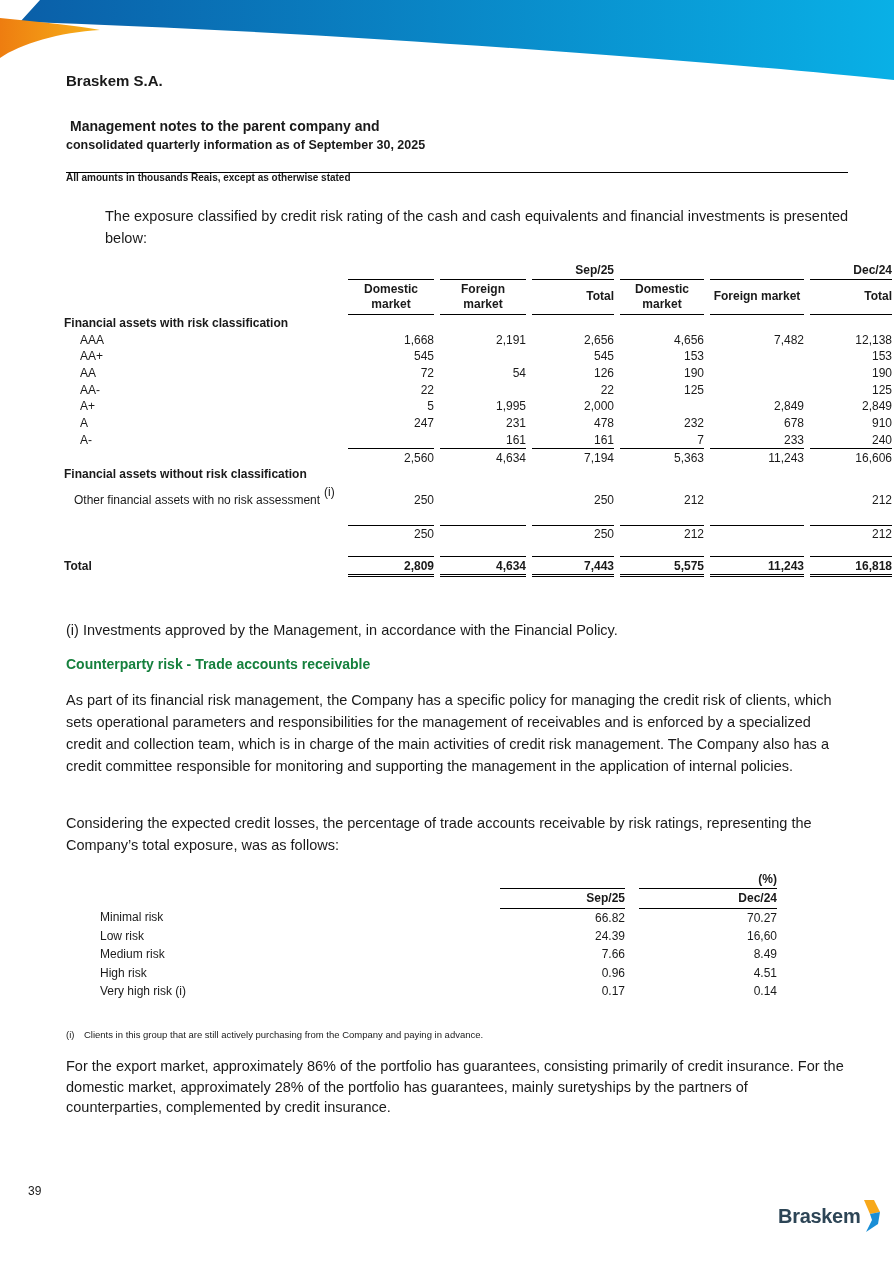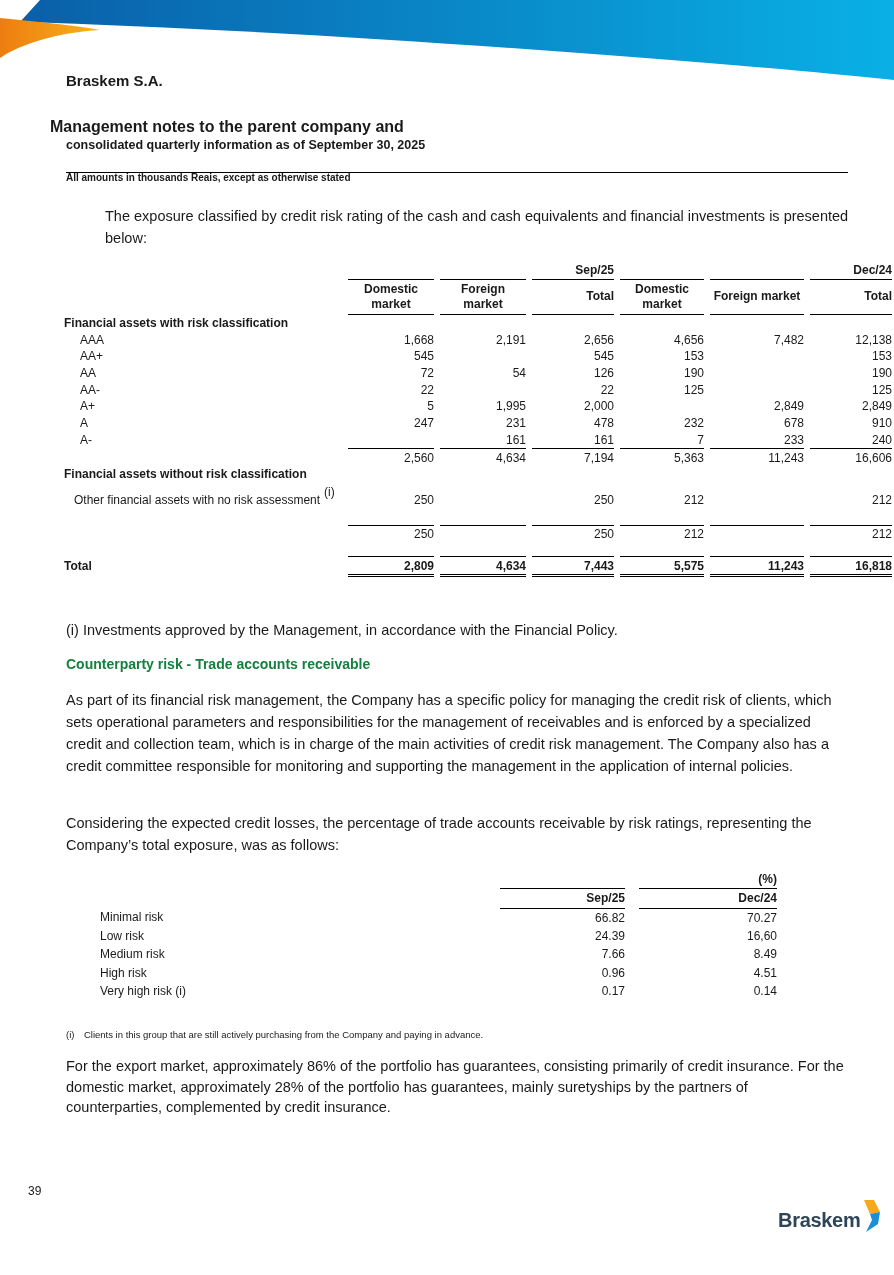--- a/index.html
+++ b/index.html
@@ -1,21 +1,21 @@
 <!DOCTYPE html>
 <html><head>
 <meta charset="utf-8">
 <style>
   html, body { margin:0; padding:0; background:#fff; }
   body { width:894px; height:1275px; position:relative; overflow:hidden;
          font-family:"Liberation Sans", sans-serif; color:#1a1a1a; }
   .banner { position:absolute; left:0; top:0; width:894px; height:90px; }
   .abs { position:absolute; }
   .company { left:66px; top:72px; font-size:15px; font-weight:bold; }
-  .sub1 { left:50px; top:118px; font-size:16px; font-weight:bold; }
+  .sub1 { left:70px; top:118px; font-size:14px; font-weight:bold; }
   .sub2 { left:66px; top:138px; font-size:12.5px; font-weight:bold;text-align:right; }
   .sub3 { left:66px; top:172px; font-size:10px; font-weight:bold; }
   .hrule { left:66px; top:172px; width:782px; height:1px; background:#000; }
   .para { left:66px; width:780px; font-size:14.5px; line-height:22px; }
   .section-title { left:66px; font-size:14px; font-weight:bold; color:#15803d; }
   table.fin { position:absolute; left:64px; top:262px; border-collapse:collapse; font-size:12px; }
   table.fin td { padding:0; height:16.7px; vertical-align:middle; }
   .lbl { width:260px; }
   .note { width:24px; }
   .num { text-align:right; }
@@ -334,19 +334,19 @@
     <td class="rc2">0.14</td>
       </tr>
     </tbody>
 </table>
 
 <div class="abs footnote">(i) Clients in this group that are still actively purchasing from the Company and paying in advance.</div>
 <div class="abs para" style="top:1056px; line-height:20.5px;">For the export market, approximately 86% of the portfolio has guarantees, consisting primarily of credit insurance. For the domestic market, approximately 28% of the portfolio has guarantees, mainly suretyships by the partners of counterparties, complemented by credit insurance.</div>
 
 <div class="abs page">39</div>
 
-<div class="abs logo" style="display:flex;align-items:flex-end;gap:2px;">
+<div class="abs logo" style="display:flex;align-items:center;gap:2px;">
   <span style="font-size:20px;font-weight:bold;color:#2d4556;letter-spacing:-0.3px;">Braskem</span>
   <svg width="20" height="32" viewBox="0 0 20 32">
     <path d="M2 0 L12 0 L18 12 L8 14 Z" fill="#f7a81a"></path>
     <path d="M8 14 L18 12 L16 24 L4 32 L10 20 Z" fill="#1a8ed6"></path>
   </svg>
 </div>
 
 </body></html>

